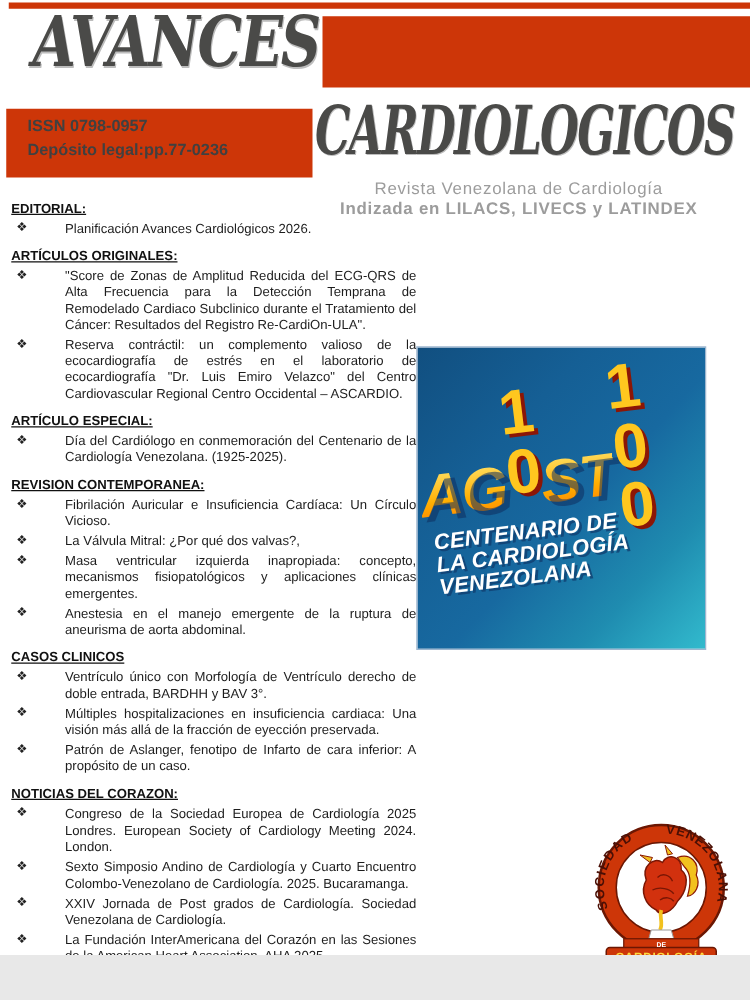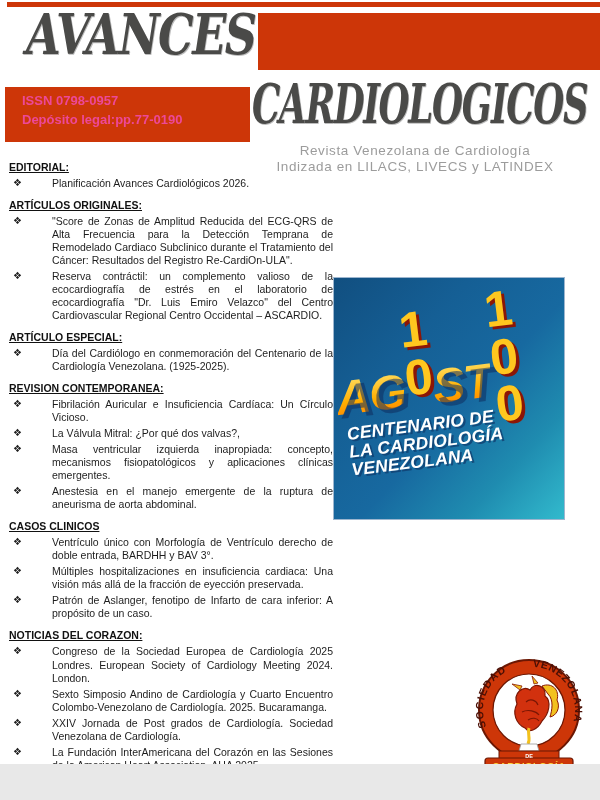--- a/index.html
+++ b/index.html
@@ -6,30 +6,30 @@
   .page{position:relative;width:600px;height:764px;background:#ffffff;overflow:hidden;
         font-family:"Liberation Sans",sans-serif;color:#1d1d1d;}
   
   .top-strip{position:absolute;left:7px;top:2px;width:593px;height:5px;background:#cd3608;}
   .title-avances{position:absolute;left:26px;top:6px;font-family:"DejaVu Serif",serif;
         font-weight:bold;font-style:italic;font-size:56px;line-height:1;color:#4a4a48;
         transform:scaleX(.80);transform-origin:left top;letter-spacing:-2px;
         text-shadow:1px 1px 0 #bdbdbd;}
   .red-block-top{position:absolute;left:258px;top:13px;width:342px;height:57px;background:#cd3608;}
   .red-block-left{position:absolute;left:5px;top:87px;width:245px;height:55px;background:#cd3608;}
-  .issn-box{position:absolute;left:22px;top:92px;color:#ec4899;font-weight:bold;
+  .issn-box{position:absolute;left:22px;top:92px;color:#404040;font-weight:bold;
         font-size:13px;line-height:1.45;}
   .title-cardio{position:absolute;left:252px;top:72px;font-family:"DejaVu Serif",serif;
         font-weight:bold;font-style:italic;font-size:54px;line-height:1.2;color:#4a4a48;
         transform:scaleX(.66);transform-origin:left top;letter-spacing:-2px;
         text-shadow:-1px -1px 0 #fff,1px 1px 0 #bdbdbd;white-space:nowrap;}
   .subtitle{position:absolute;left:230px;width:370px;text-align:center;color:#9c9c9c;
         font-size:13.5px;letter-spacing:.6px;line-height:1.1;}
   .subtitle.l1{top:144px;}
-  .subtitle.l2{top:160px;}
+  .subtitle.l2{top:160px;font-weight:bold;}
   
   .toc{position:absolute;left:9px;top:161px;width:324px;font-size:10.5px;line-height:1.24;}
   .toc-heading{font-weight:bold;text-decoration:underline;margin:9px 0 3px 0;color:#111;}
   .toc-section:first-child .toc-heading{margin-top:0;}
   .toc-item{display:flex;margin:0 0 3px 0;}
   .toc-bullet{flex:0 0 22px;text-align:left;padding-left:4px;color:#222;font-size:10px;}
   .toc-text{flex:1;text-align:justify;color:#1d1d1d;padding-left:17px;}
   
   .poster{position:absolute;left:333px;top:277px;width:230px;height:241px;overflow:hidden;
         border:1px solid #9db6cf;
@@ -58,21 +58,21 @@
 <body>
 
 <div class="page">
 
   <div class="top-strip"></div>
   <div class="title-avances">AVANCES</div>
   <div class="red-block-top"></div>
   <div class="red-block-left"></div>
   <div class="issn-box">
     <div>ISSN 0798-0957</div>
-    <div>Depósito legal:pp.77-0190</div>
+    <div>Depósito legal:pp.77-0236</div>
   </div>
   <div class="title-cardio">CARDIOLOGICOS</div>
   <div class="subtitle l1">Revista Venezolana de Cardiología</div>
   <div class="subtitle l2">Indizada en LILACS, LIVECS y LATINDEX</div>
 
   <div class="toc">
 
     <div class="toc-section">
       <div class="toc-heading">EDITORIAL:</div>
       <div class="toc-item">

